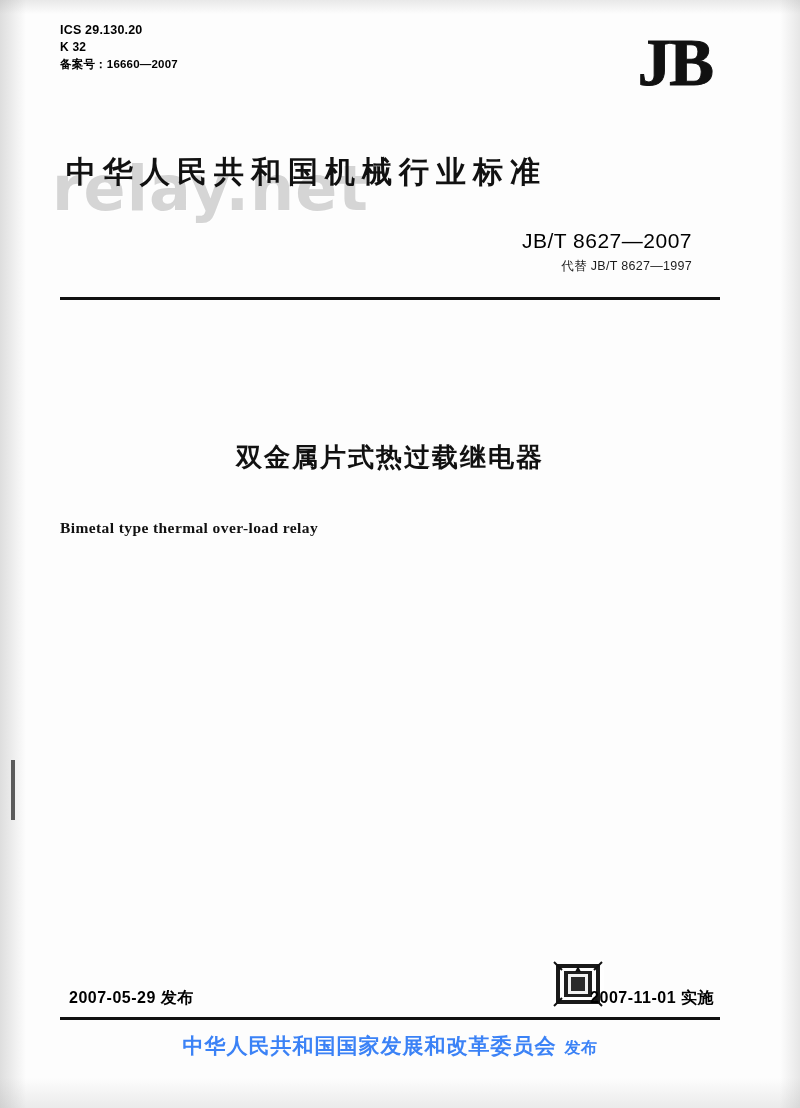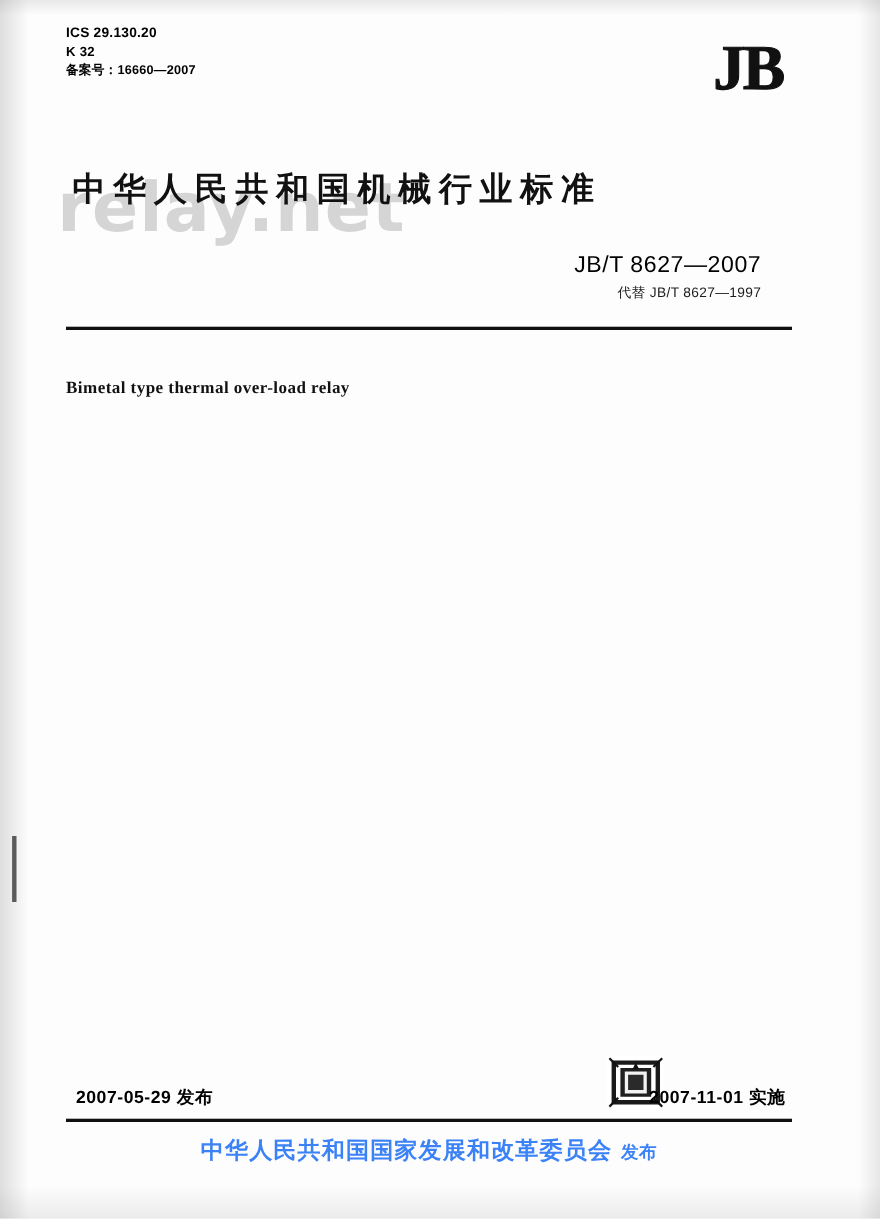--- a/index.html
+++ b/index.html
@@ -84,21 +84,21 @@
     letter-spacing: 0.2px;
   }
   .ics-block .line2 { font-size: 12px; }
   .ics-block .line3 { font-size: 11.5px; font-weight: bold; }
 
   .jb-logo {
     position: absolute;
     right: 8px;
     top: -4px;
     font-family: "Liberation Serif", serif;
-    font-size: 58px;
+    font-size: 67px;
     font-weight: bold;
     letter-spacing: -2px;
     line-height: 96px;
     color: #111;
     -webkit-text-stroke: 1px #111;
   }
 
   
   .std-title {
     margin-top: 22px;
@@ -252,20 +252,21 @@
 
     <div class="std-title">中华人民共和国机械行业标准</div>
 
     <div class="std-num-block">
       <div class="std-num">JB/T 8627—2007</div>
       <div class="std-replace">代替 JB/T 8627—1997</div>
     </div>
 
     <div class="rule"></div>
 
+    <div class="main-title">双金属片式热过载继电器</div>
     <div class="main-title-en">Bimetal type thermal over-load relay</div>
 
     <div class="footer">
 
       <svg class="emblem" viewBox="0 0 56 52" aria-hidden="true">
         <rect x="2" y="2" width="52" height="48" fill="#ffffff"></rect>
         <path d="M6 6 L50 6 L50 46 L6 46 Z" fill="#1a1a1a"></path>
         <path d="M10 10 L46 10 L46 42 L10 42 Z" fill="#ffffff"></path>
         <path d="M14 13 L42 13 L42 39 L14 39 Z" fill="#1f1f1f"></path>
         <path d="M18 16 L38 16 L38 36 L18 36 Z" fill="#f2f2f2"></path>

